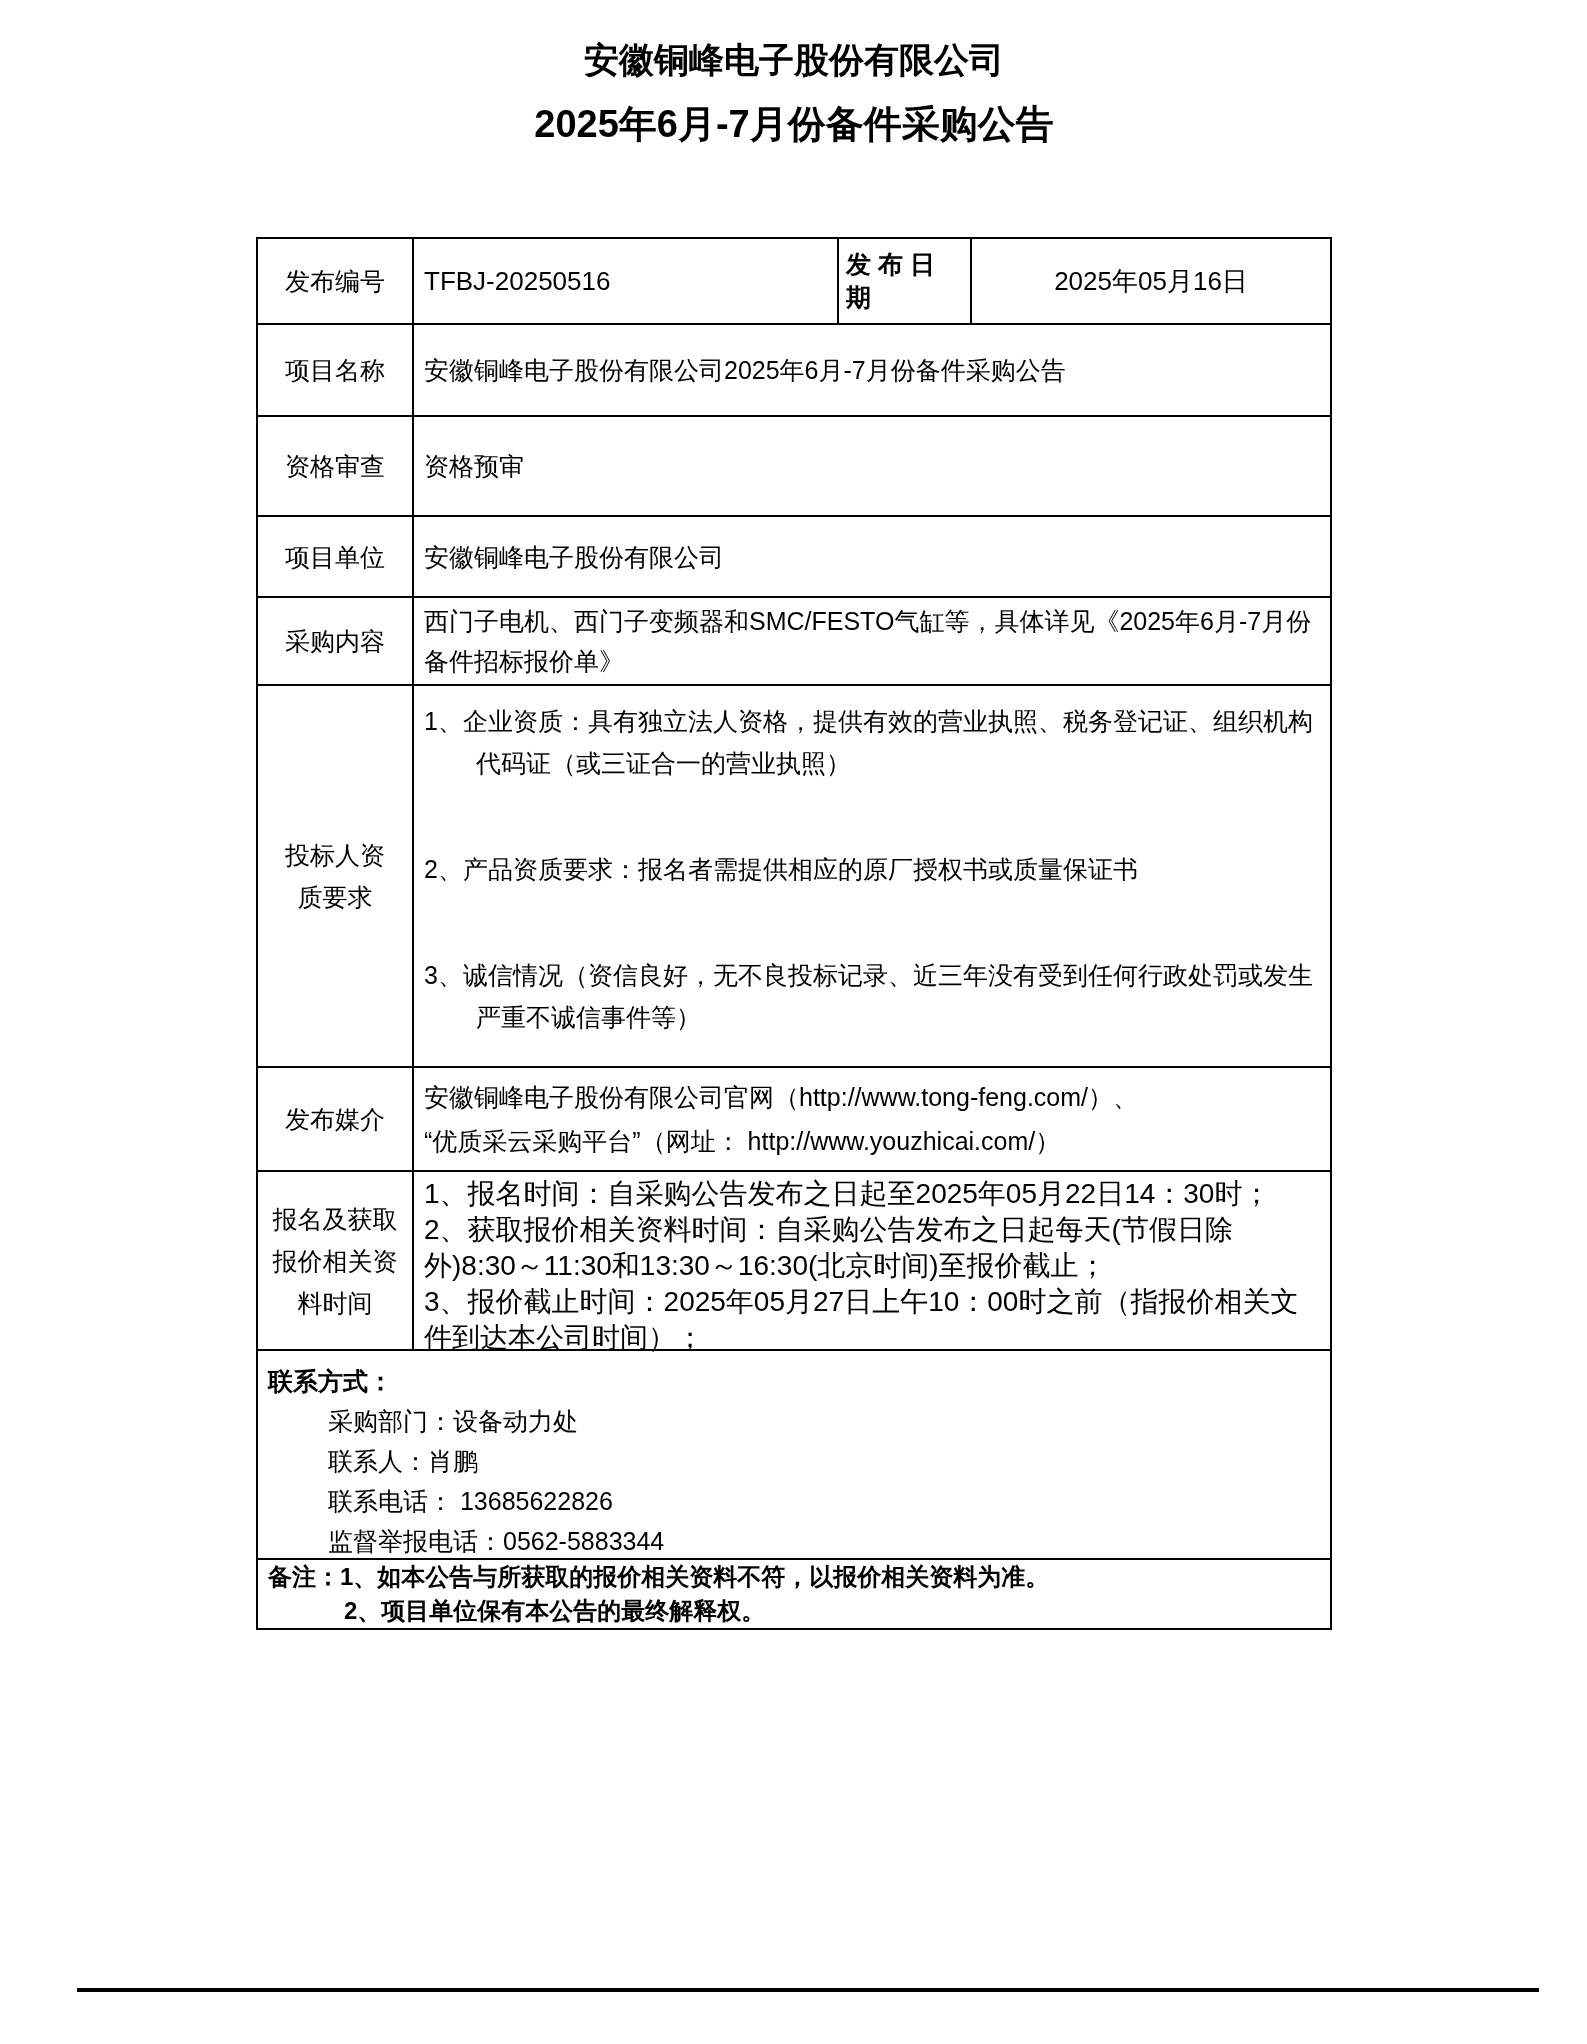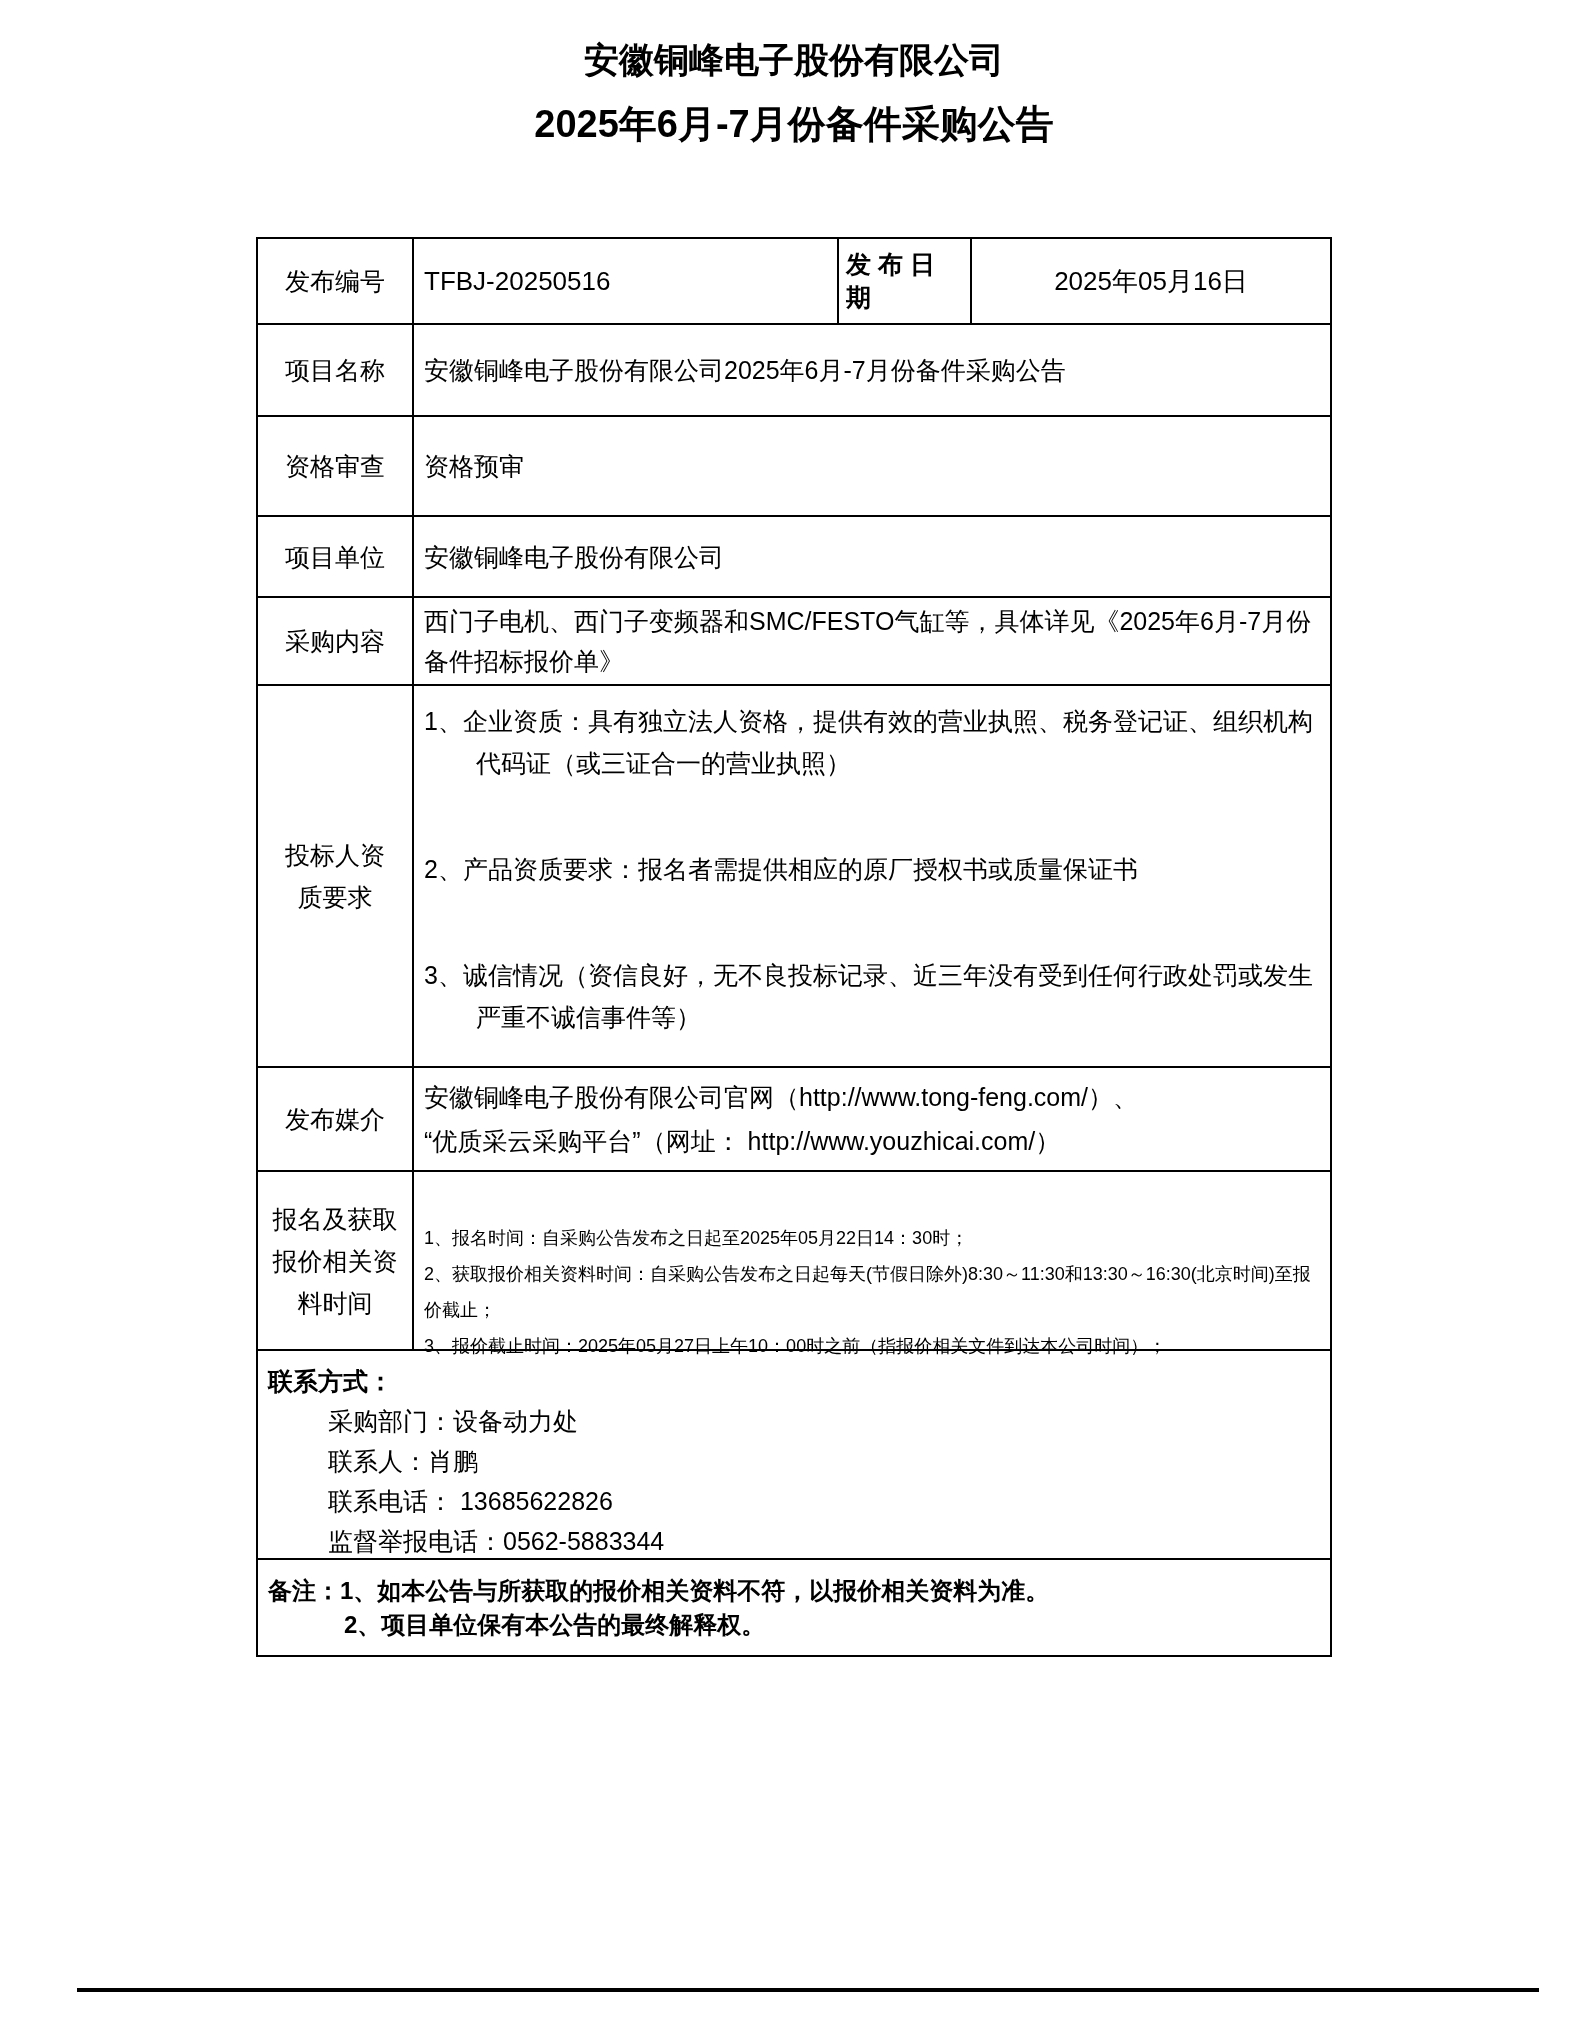--- a/index.html
+++ b/index.html
@@ -71,25 +71,25 @@
   .h-r1 { height: 86px; }
   .h-r2 { height: 92px; }
   .h-r3 { height: 100px; justify-content: center; }
   .h-r4 { height: 81px; }
   .h-r5 { height: 88px; }
   .h-r6 { height: 88px; }
   .h-r7 { height: 382px; }
   .h-r8 { height: 104px; }
   .h-r9 { height: 179px; }
   .h-r10 { height: 209px; }
-  .h-r11 { height: 95px; }
+  .h-r11 { height: 68px; }
   .qual-val { justify-content: space-between; padding: 14px 10px 28px 10px; }
   .hang { padding-left: 52px; text-indent: -52px; line-height: 42px; }
   .media-val div { line-height: 44px; }
-  .sched-val { font-size: 18px; line-height: 36px; justify-content: space-between; margin-top: 44px; }
+  .sched-val { font-size: 28px; line-height: 36px; justify-content: space-between; }
   .full { padding: 8px 10px; }
   .contact-val { justify-content: flex-start; padding-top: 10px; line-height: 40px; }
   .contact-heading { font-weight: bold; }
   .contact-line { padding-left: 60px; }
   .remarks-val { font-weight: bold; font-size: 24px; line-height: 34px; justify-content: center; }
   .remarks-line2 { padding-left: 76px; }
   .bottom-rule {
     position: absolute;
     left: 77px;
     top: 1988px;

